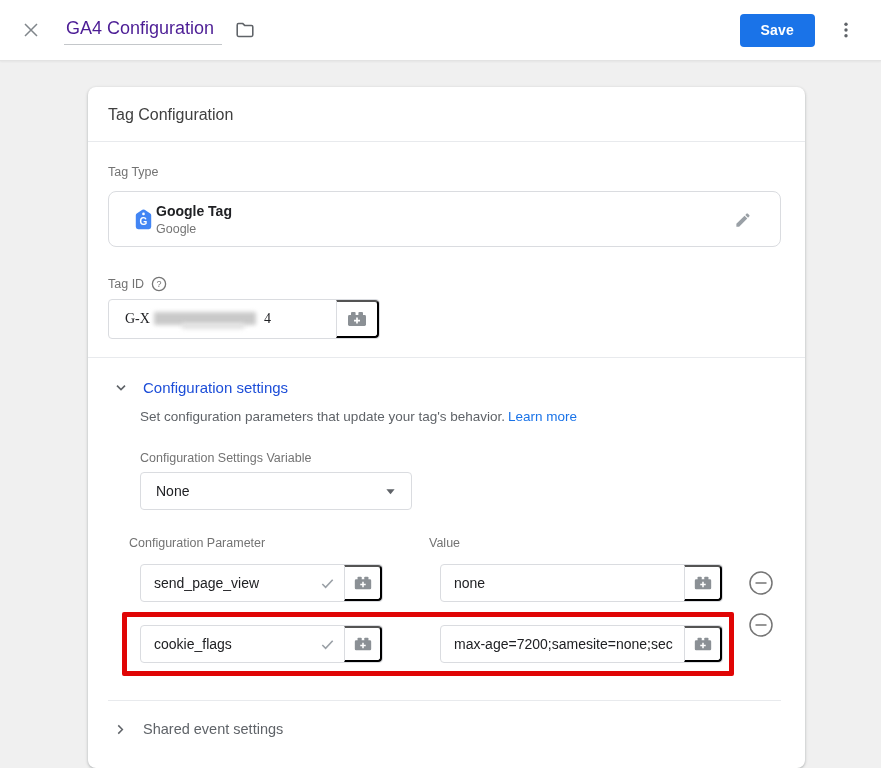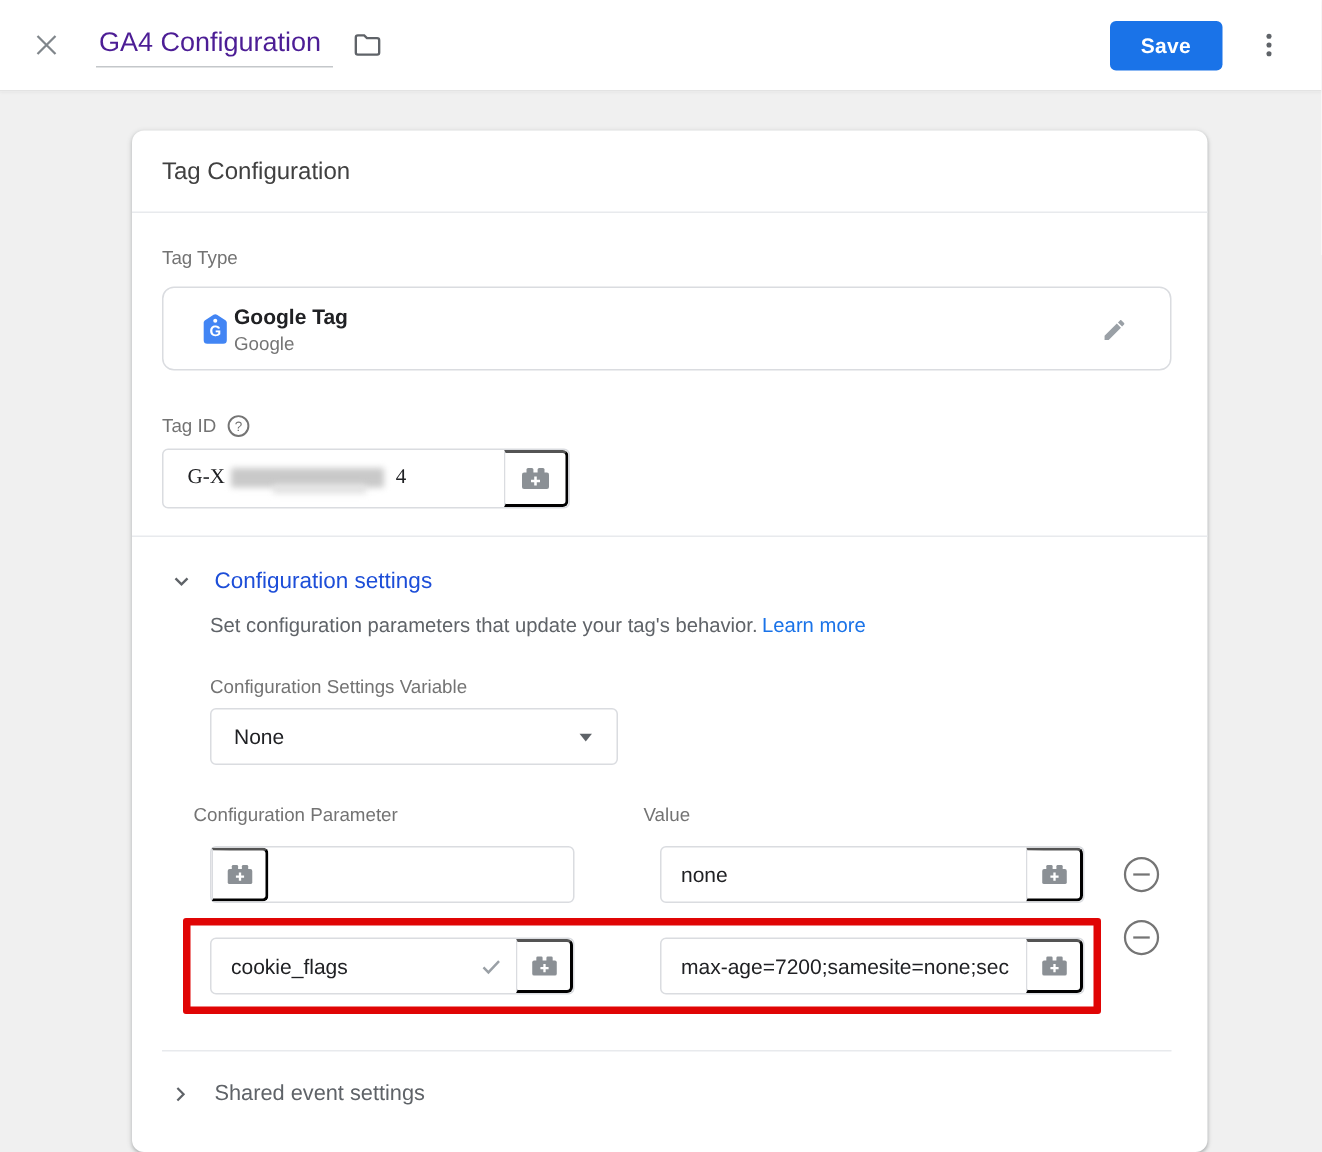--- a/index.html
+++ b/index.html
@@ -254,20 +254,28 @@
 
       <div class="cols-labels">
         <div class="field-label col-param">Configuration Parameter</div>
         <div class="field-label">Value</div>
       </div>
 
       <div class="rows">
 
         <div class="p-row">
           <div class="input-group pg">
+            <div class="input-area">
+              <span>send_page_view</span>
+              <span class="check-icon">
+                <svg width="17" height="17" viewBox="0 0 18 18">
+                    <path d="M3.5 9.5l3.5 3.5L14.5 5" stroke="#9aa0a6" stroke-width="1.7" fill="none"></path>
+                  </svg>
+              </span>
+            </div>
             <button class="brick-seg">
               <span style="display:flex">
                 <svg width="20" height="20" viewBox="0 0 22 22">
                     <rect x="2" y="7" width="18" height="11" rx="1.4" fill="#8b9095"></rect>
                     <rect x="5" y="4" width="4.6" height="4" rx="1" fill="#8b9095"></rect>
                     <rect x="12.4" y="4" width="4.6" height="4" rx="1" fill="#8b9095"></rect>
                     <path d="M11 9.6v6M8 12.6h6" stroke="#fff" stroke-width="1.7"></path>
                   </svg>
               </span>
             </button>

